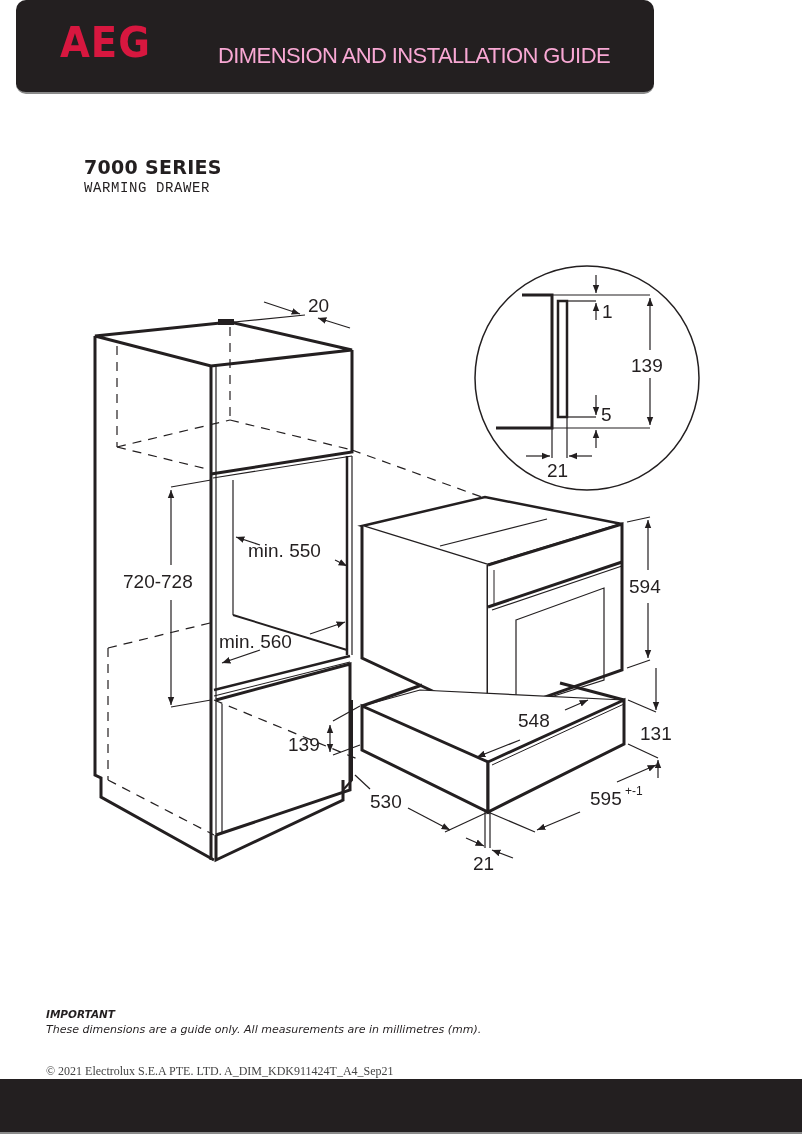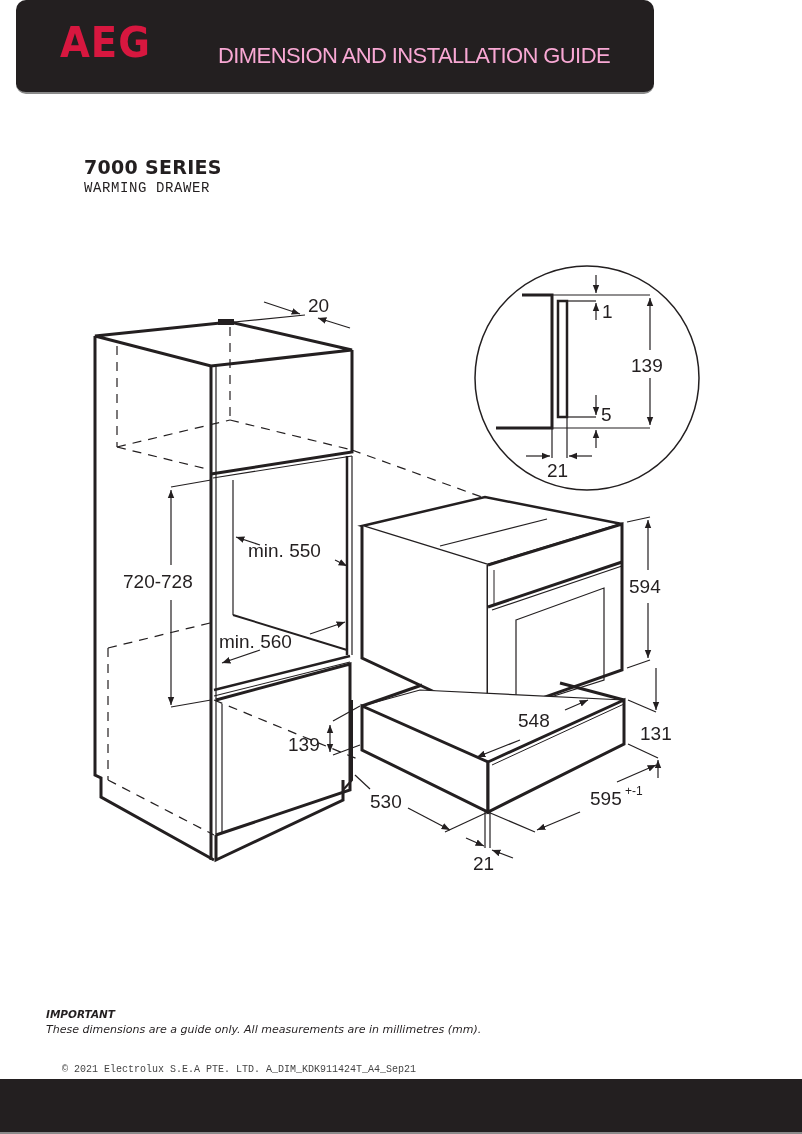--- a/index.html
+++ b/index.html
@@ -27,21 +27,21 @@
   .model { font-family: "DejaVu Sans", sans-serif; font-size: 19px; font-weight: 300; line-height: 26px; letter-spacing: 0.3px; }
   .type { font-family: Liberation Mono, monospace; font-size: 14px; letter-spacing: 0.6px; line-height: 20px; }
 
   .diagram { position: absolute; left: 0; top: 0; width: 802px; height: 1134px; pointer-events: none; }
   .diagram text { font-family: "Liberation Sans", sans-serif; font-size: 19px; fill: #231f20; }
   .diagram .sup { font-size: 12px; }
 
   .notes { position: absolute; left: 46px; top: 1007px; font-family: "DejaVu Sans", sans-serif; font-style: italic; }
   .notes .imp { font-weight: bold; font-size: 10.5px; line-height: 14px; }
   .notes .line { font-size: 11px; line-height: 17px; }
-  .copyright { position: absolute; left: 62px; top: 1064px; font-size: 10px; font-family: Liberation Mono, monospace; color: #444; }
+  .copyright { position: absolute; left: 46px; top: 1064px; font-size: 12px; font-family: Liberation Serif, serif; color: #444; }
 
   .footer { position: absolute; left: 0; top: 1079px; width: 802px; height: 55px; background: #231f20; border-bottom: 2px solid #8a8a8a; }
 </style>
 </head>
 <body>
 
 <div class="header">
   <div class="logo">AEG</div>
   <div class="header-title">DIMENSION AND INSTALLATION GUIDE</div>
 </div>

